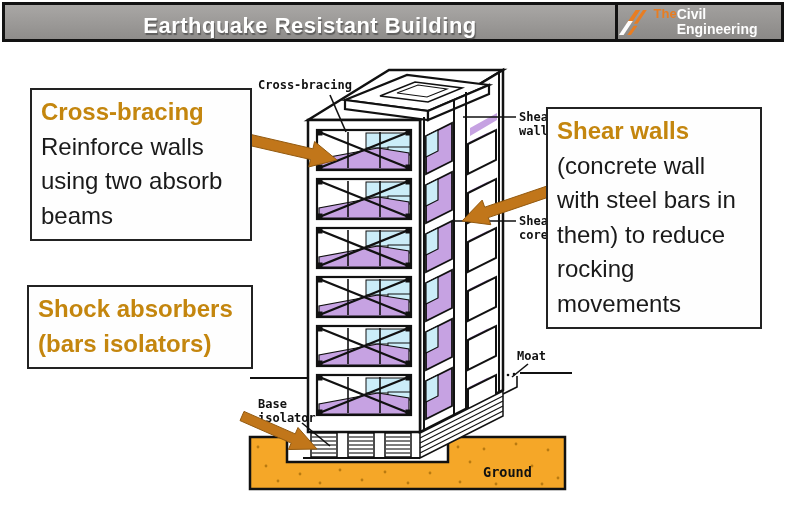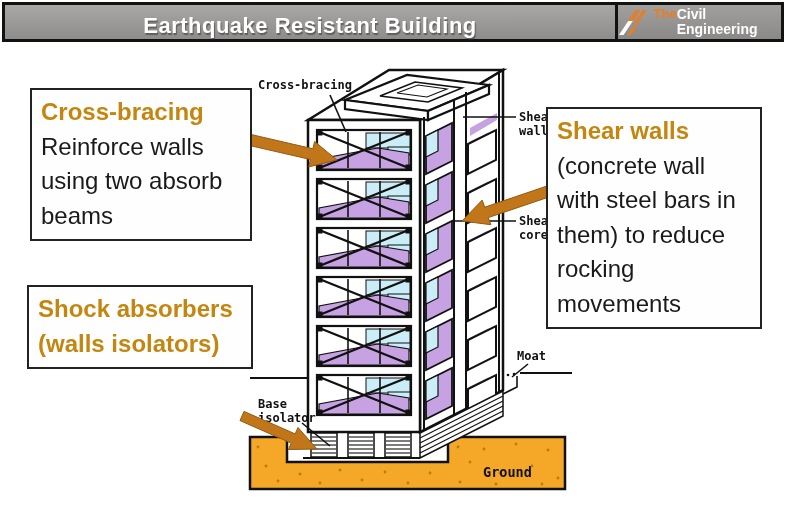--- a/index.html
+++ b/index.html
@@ -222,16 +222,16 @@
     <div>Reinforce walls using two absorb beams</div>
   </div>
 
   <div class="callout" id="box-shear">
     <div class="co-title">Shear walls</div>
     <div>(concrete wall with steel bars in them) to reduce rocking movements</div>
   </div>
 
   <div class="callout" id="box-shock">
     <div class="co-title">Shock absorbers</div>
-    <div class="co-title">(walls isolators)</div>
+    <div class="co-title">(bars isolators)</div>
   </div>
 
 </div>
 
 </body></html>

